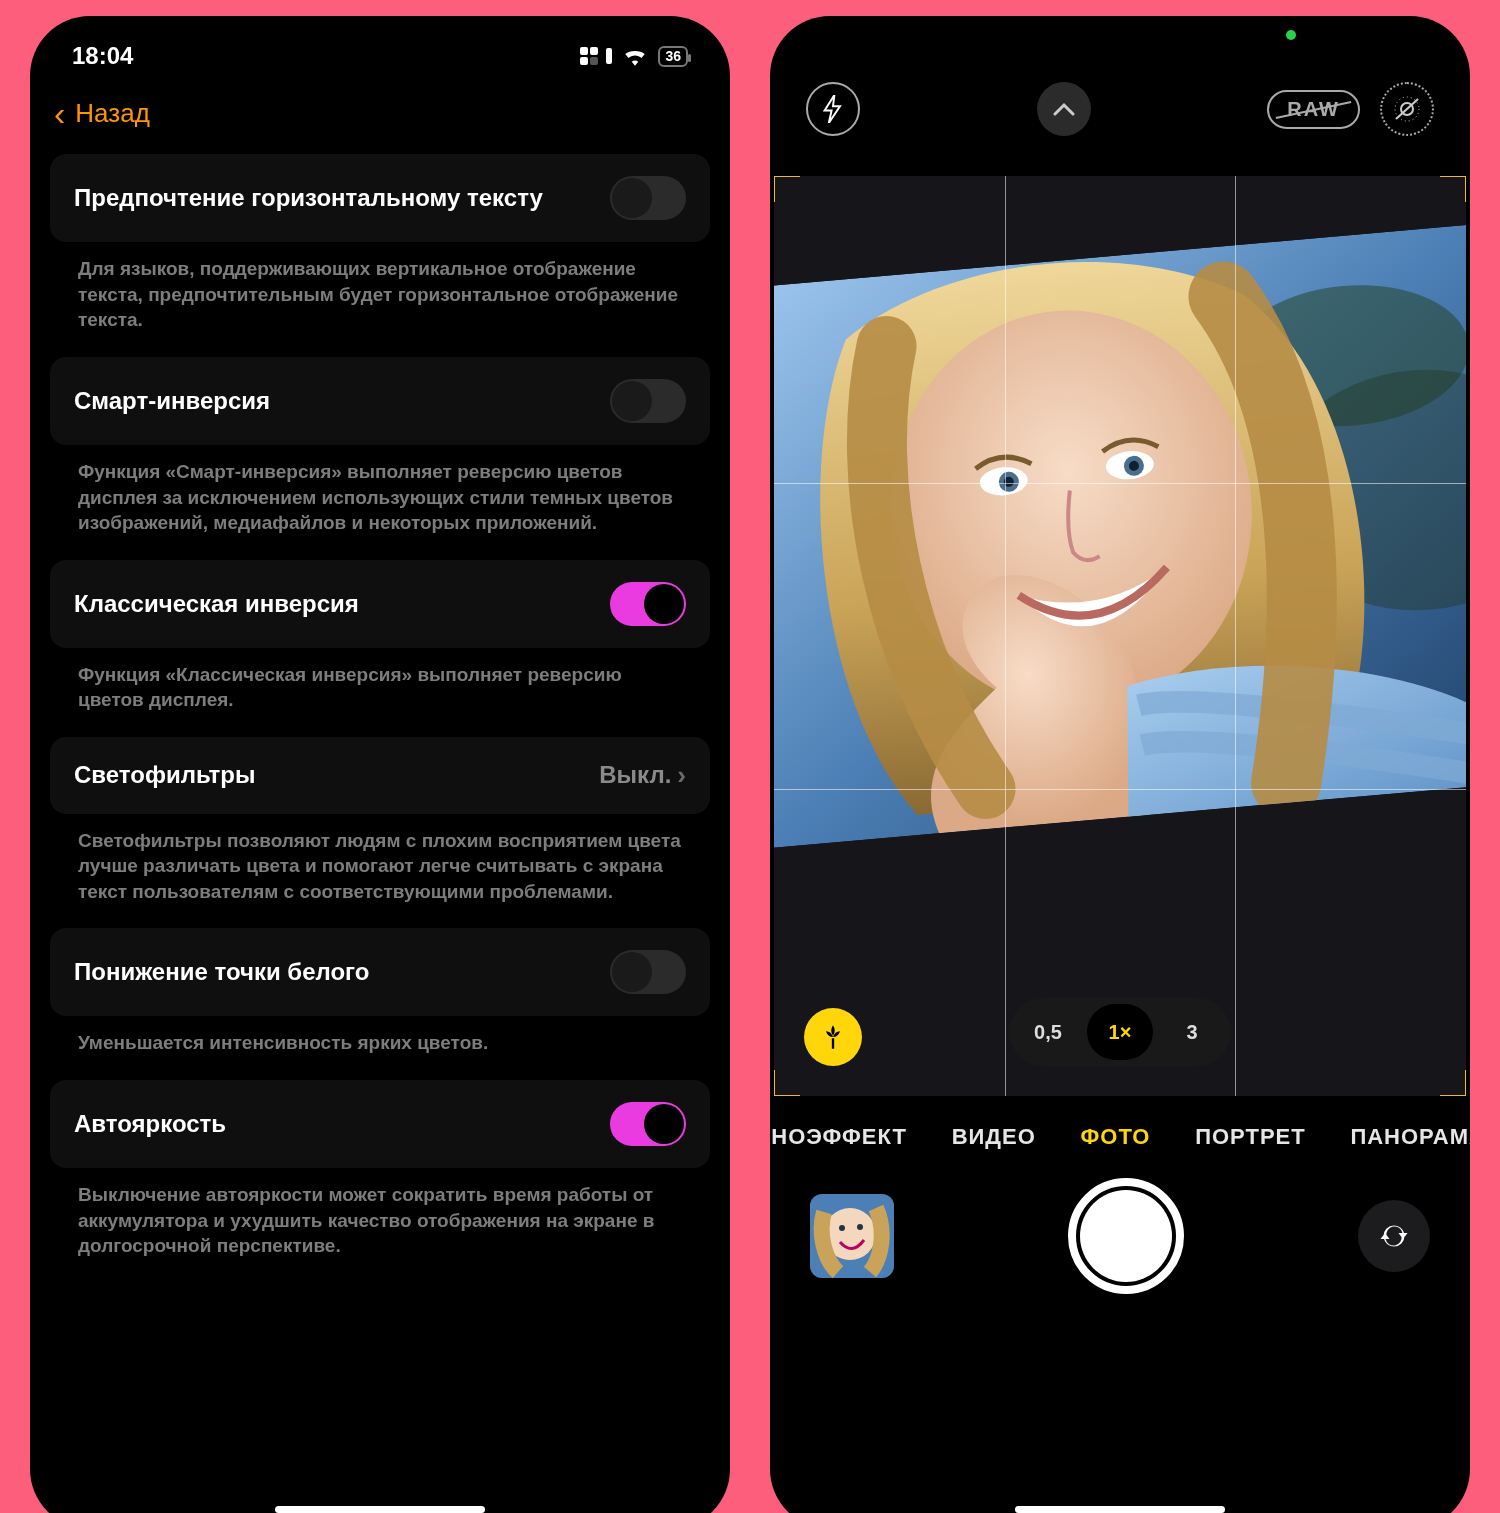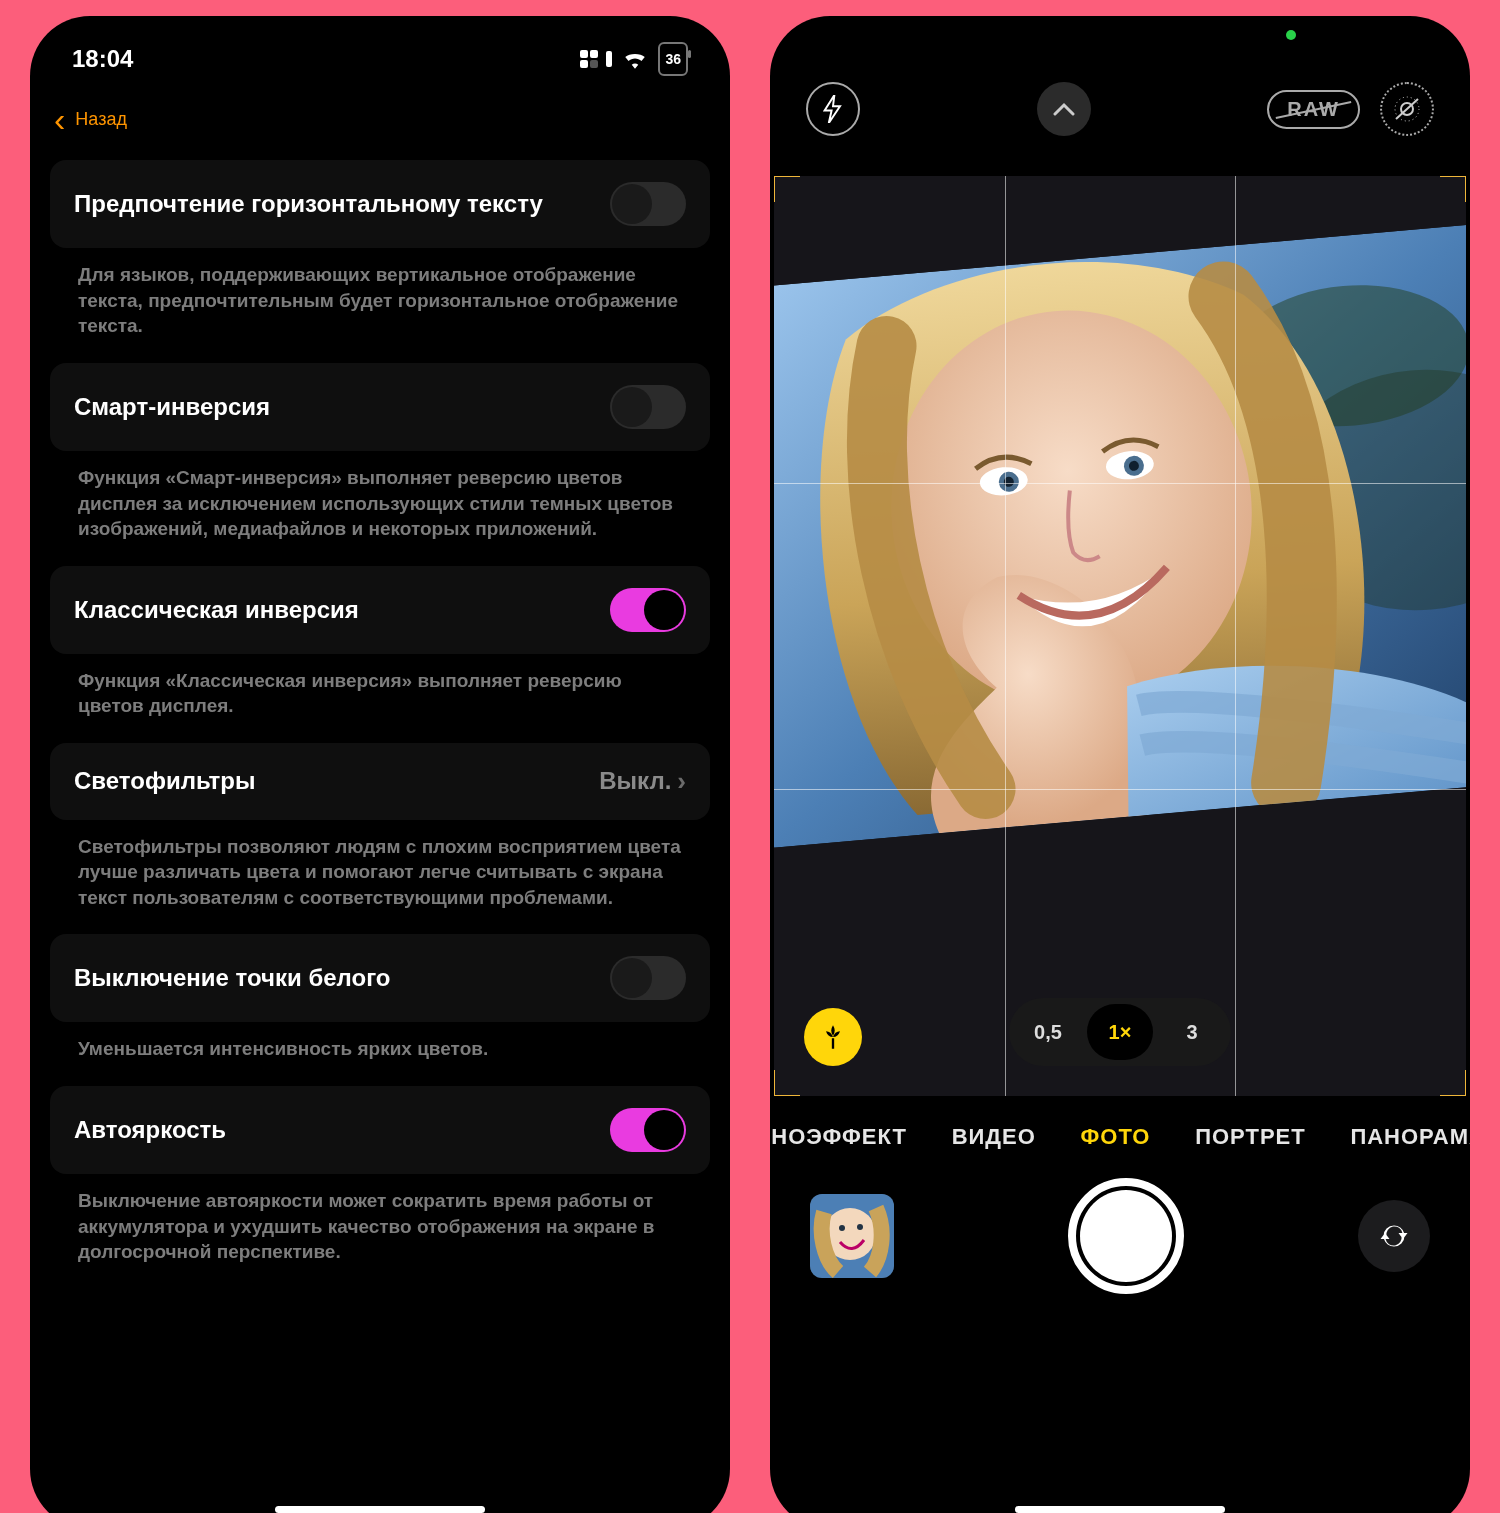--- a/index.html
+++ b/index.html
@@ -8,26 +8,26 @@
   .phone { width:700px; height:1513px; background:#000; border-radius:60px; position:relative; overflow:hidden; }
   
   .status { display:flex; justify-content:space-between; align-items:center; padding:26px 42px 10px; color:#fff; font-size:24px; font-weight:600; }
   .status-right { display:flex; align-items:center; gap:10px; }
   .sig-dots{display:grid;grid-template-columns:repeat(2,8px);grid-template-rows:repeat(2,8px);gap:2px}
   .sig-dots span{width:8px;height:8px;background:#fff;border-radius:2px}
   .sig-dots span.dim{background:#555}
   .to-sig{width:6px;height:16px;background:#fff;border-radius:2px;margin-left:-2px}
   .wifi{width:26px;height:20px;position:relative}
   .wifi svg{width:100%;height:100%}
-  .batt { display:flex; align-items:center; border:2px solid #777; border-radius:6px; padding:1px 3px; height:34px; position:relative;}
+  .batt { display:flex; align-items:center; border:2px solid #777; border-radius:6px; padding:1px 3px; height:21px; position:relative;}
   .batt::after{content:"";position:absolute;right:-5px;top:6px;width:3px;height:8px;background:#777;border-radius:2px}
   .batt .lvl{font-size:14px;font-weight:700;color:#fff;padding:0 2px}
   .nav { display:flex; align-items:center; gap:10px; padding:16px 24px 24px; }
   .back-arrow { color:#ff9500; font-size:34px; line-height:1; }
-  .back-label { color:#ff9500; font-size:18px; }
+  .back-label { color:#ff9500; font-size:26px; }
   .nav-title { color:#fff; font-size:26px; font-weight:600; }
   .list { padding:0 20px;font-weight:bold; }
   .row { background:#0f0f0f; border-radius:16px; padding:22px 24px; display:flex; align-items:center; justify-content:space-between; gap:16px; }
   .row-label{color:#fff;font-size:24px;line-height:1.35;}
   .footer-text{color:#7d7d7d;font-size:19px;line-height:1.35;padding:14px 28px 24px;}
   .toggle{width:76px;height:44px;border-radius:22px;background:#2b2b2b;position:relative;flex:0 0 auto;}
   .toggle .knob{position:absolute;top:2px;left:2px;width:40px;height:40px;border-radius:50%;background:#1a1a1a;}
   .toggle.on{background:#e93be0;}
   .toggle.on .knob{left:auto;right:2px;background:#000;}
   .row .value{color:#8a8a8a;font-size:24px}
@@ -125,21 +125,21 @@
       <div class="row">
         <span class="row-label">Светофильтры</span>
         <div style="display:flex;align-items:center">
           <span class="value">Выкл.</span>
           <span class="chev">›</span>
         </div>
       </div>
       <div class="footer-text">Светофильтры позволяют людям с плохим восприятием цвета лучше различать цвета и помогают легче считывать с экрана текст пользователям с соответствующими проблемами.</div>
 
       <div class="row">
-        <span class="row-label">Выключение точки белого</span>
+        <span class="row-label">Понижение точки белого</span>
         <div class="toggle">
             <div class="knob"></div>
           </div>
       </div>
       <div class="footer-text">Уменьшается интенсивность ярких цветов.</div>
 
       <div class="row">
         <span class="row-label">Автояркость</span>
         <div class="toggle on">
             <div class="knob"></div>

